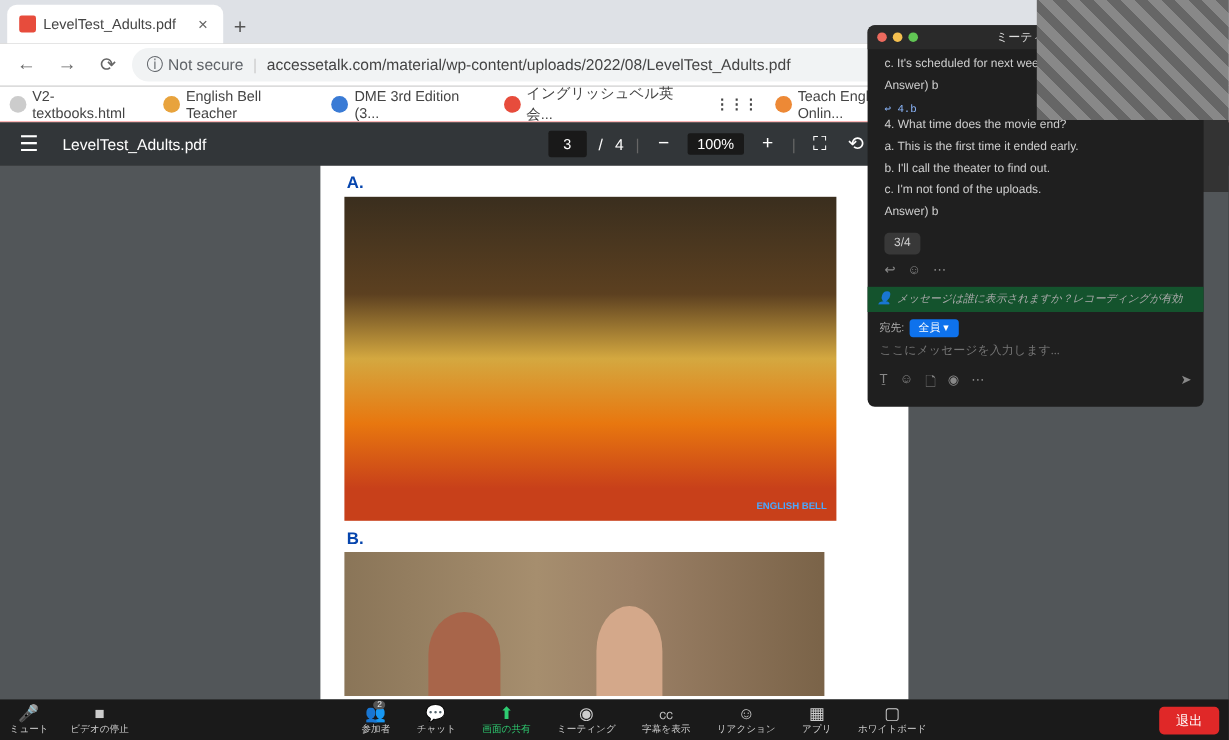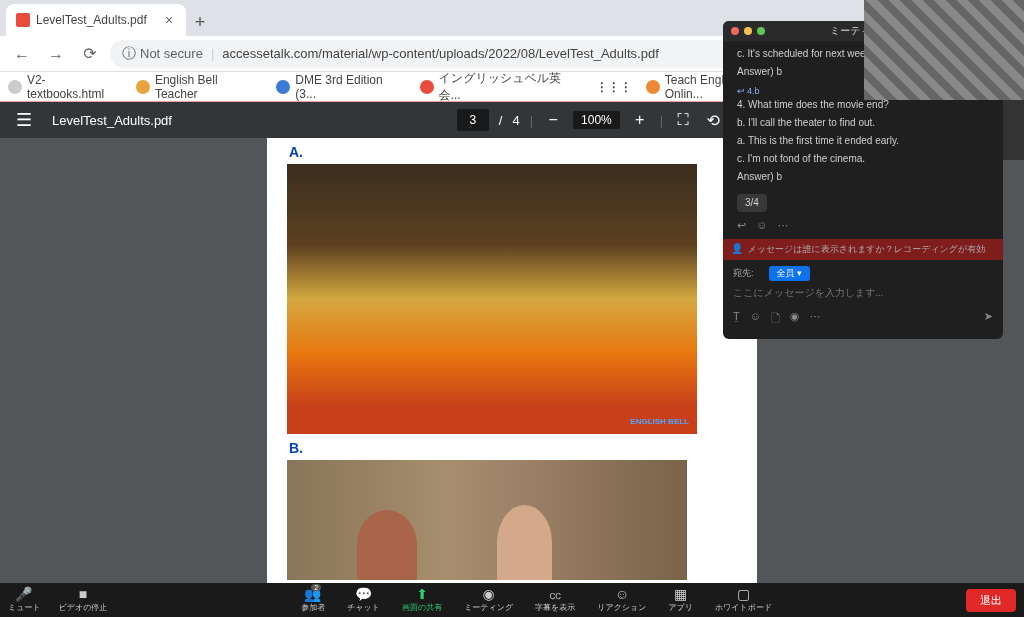--- a/index.html
+++ b/index.html
@@ -44,27 +44,27 @@
 .person2 { position: absolute; bottom: 0; left: 210px; width: 55px; height: 75px; background: #d4a88a; border-radius: 50% 50% 0 0; }
 
 
 .zoom-panel { position: absolute; top: 21px; right: 21px; width: 280px; background: #1f1f1f; border-radius: 6px; z-index: 10; font-size: 10px; color: #cfcfcf; }
 .zp-header { height: 20px; display: flex; align-items: center; padding: 0 8px; gap: 5px; background: #2a2a2a; border-radius: 6px 6px 0 0; }
 .zp-dot { width: 8px; height: 8px; border-radius: 50%; }
 .zp-title { margin-left: auto; margin-right: auto; font-size: 10px; color: #ddd; }
 .zp-body { padding: 6px 14px; line-height: 1.4; }
 .zp-msg { margin-bottom: 4px; }
 .zp-ans { margin-top: 2px; margin-bottom: 6px; }
-.zp-quote { color: #8ab4f8; font-size: 9px; }
+.zp-quote { color: #8ab4f8; font-size: 9px; font-family: Liberation Mono, monospace; }
 .zp-bubble { display: inline-block; background: #383838; padding: 2px 8px; border-radius: 4px; margin-top: 4px; }
 .zp-icons { display: flex; gap: 10px; margin-top: 6px; color: #888; font-size: 11px; }
-.zp-notice { background: #7f1d1d; padding: 4px 8px; font-size: 9px; color: #aaa; display: flex; align-items: flex-start; gap: 4px; }
+.zp-notice { background: #14532d; padding: 4px 8px; font-size: 9px; color: #aaa; display: flex; align-items: flex-start; gap: 4px; font-style: italic; }
 .zp-notice::before { content: "👤"; color: #5a8dd6; font-size: 10px; }
 .zp-compose { padding: 6px 10px; }
-.zp-to { font-size: 9px; color: #aaa; display: flex; align-items: center; gap: 15px; }
+.zp-to { font-size: 9px; color: #aaa; display: flex; align-items: center; gap: 4px; }
 .zp-pill { background: #0e72ed; color: #fff; padding: 1px 8px; border-radius: 3px; font-size: 9px; }
 .zp-input { width: 100%; background: transparent; border: none; color: #888; font-size: 10px; margin-top: 6px; outline: none; font-family: Liberation Serif, serif; }
 .zp-footer { display: flex; gap: 10px; padding: 6px 10px 10px; color: #888; font-size: 11px; justify-content: space-between; }
 .zp-footer-left { display: flex; gap: 10px; }
 
 
 .video-tile { position: absolute; top: 0; right: 0; width: 160px; height: 100px; background: #888; z-index: 11; }
 .video-tile2 { position: absolute; top: 100px; right: 0; width: 60px; height: 60px; background: #333; z-index: 9; }
 
 
@@ -176,23 +176,23 @@
     <span class="zp-dot" style="background:#ed6a5e"></span>
     <span class="zp-dot" style="background:#f4bf4f"></span>
     <span class="zp-dot" style="background:#61c554"></span>
     <span class="zp-title">ミーティング チャット</span>
   </div>
   <div class="zp-body">
     <div class="zp-msg">c. It's scheduled for next week.</div>
     <div class="zp-ans">Answer) b</div>
     <div class="zp-quote">↩ 4.b</div>
     <div class="zp-msg">4. What time does the movie end?</div>
+    <div class="zp-msg">a. This is the first time it ended early.</div>
     <div class="zp-msg">b. I'll call the theater to find out.</div>
-    <div class="zp-msg">a. This is the first time it ended early.</div>
-    <div class="zp-msg">c. I'm not fond of the cinema.</div>
+    <div class="zp-msg">c. I'm not fond of the uploads.</div>
     <div class="zp-ans">Answer) b</div>
     <div class="zp-bubble">3/4</div>
     <div class="zp-icons">
       <span>↩</span>
       <span>☺</span>
       <span>⋯</span>
     </div>
   </div>
   <div class="zp-notice">
       <span>メッセージは誰に表示されますか？レコーディングが有効</span>

